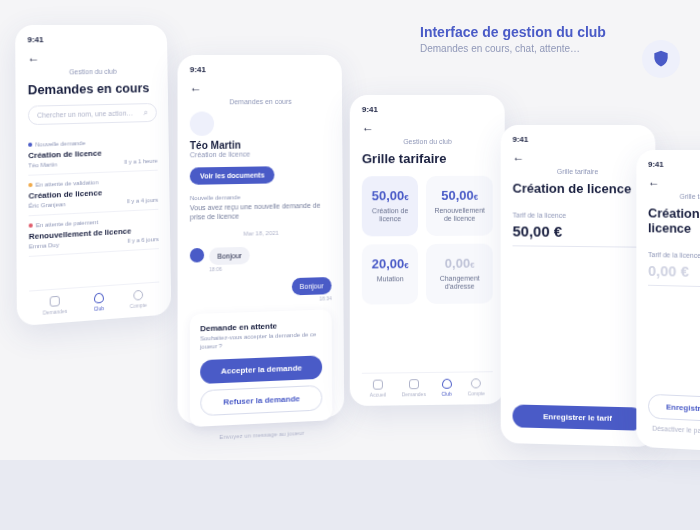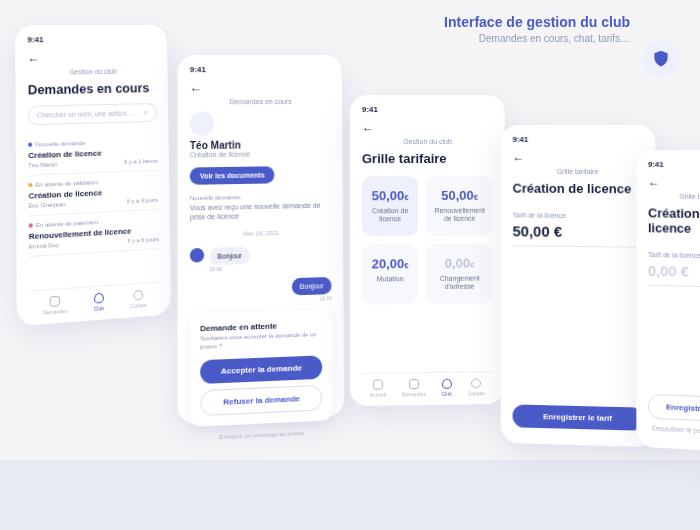--- a/index.html
+++ b/index.html
@@ -1,17 +1,17 @@
 <!DOCTYPE html>
 <html><head>
 <meta charset="utf-8">
 <style>
 *{margin:0;padding:0;box-sizing:border-box;font-family:-apple-system,BlinkMacSystemFont,sans-serif}
 body{width:700px;height:530px;background:#f5f5f7;position:relative;overflow:hidden}
-.header{position:absolute;top:14px;right:70px;text-align:right;width:210px}
+.header{position:absolute;top:24px;right:70px;text-align:left;width:210px}
 .header h1{color:#4a5bc7;font-size:14px;font-weight:600}
 .header p{color:#9098b8;font-size:10px;margin-top:3px}
 .shield-badge{position:absolute;top:40px;right:20px;width:38px;height:38px;background:#eef0fb;border-radius:50%;display:flex;align-items:center;justify-content:center}
 .shield-badge svg{width:20px;height:20px;fill:#4a5bc7}
 .phone{background:#fff;border-radius:18px;box-shadow:0 8px 30px rgba(60,70,140,0.12);position:absolute;padding:10px 12px;transform-origin:top center}
 .p1{width:155px;height:290px;left:15px;top:25px;transform:perspective(800px) rotateY(12deg) rotateX(3deg)}
 .p2{width:165px;height:360px;left:178px;top:55px;transform:perspective(800px) rotateY(6deg) rotateX(2deg)}
 .p3{width:155px;height:310px;left:350px;top:95px;transform:perspective(800px) rotateY(2deg)}
 .p4{width:155px;height:320px;left:500px;top:125px;transform:perspective(800px) rotateY(-4deg)}
 .p5{width:130px;height:300px;left:635px;top:150px;transform:perspective(800px) rotateY(-8deg)}
@@ -69,21 +69,21 @@
 .link-muted{color:#b0b4ca;margin-top:6px}
 .footer-bar{position:absolute;bottom:0;left:0;right:0;height:70px;background:#e8eaf2}
 </style>
 </head>
 <body>
 
 <div class="footer-bar"></div>
 
 <div class="header">
   <h1>Interface de gestion du club</h1>
-  <p>Demandes en cours, chat, tarifs…</p>
+  <p>Demandes en cours, chat, attente…</p>
 </div>
 <div class="shield-badge">
   <svg viewBox="0 0 24 24">
       <path d="M12 2l8 3v5c0 5-3.5 9.5-8 11-4.5-1.5-8-6-8-11V5l8-3z"></path>
     </svg>
 </div>
 
 <div class="phone p1">
   <div class="status-bar">9:41</div>
   <div class="back">←</div>

